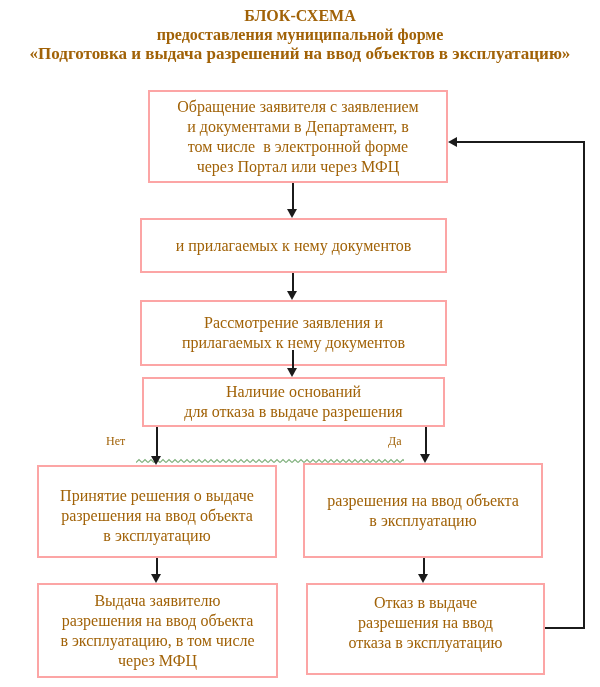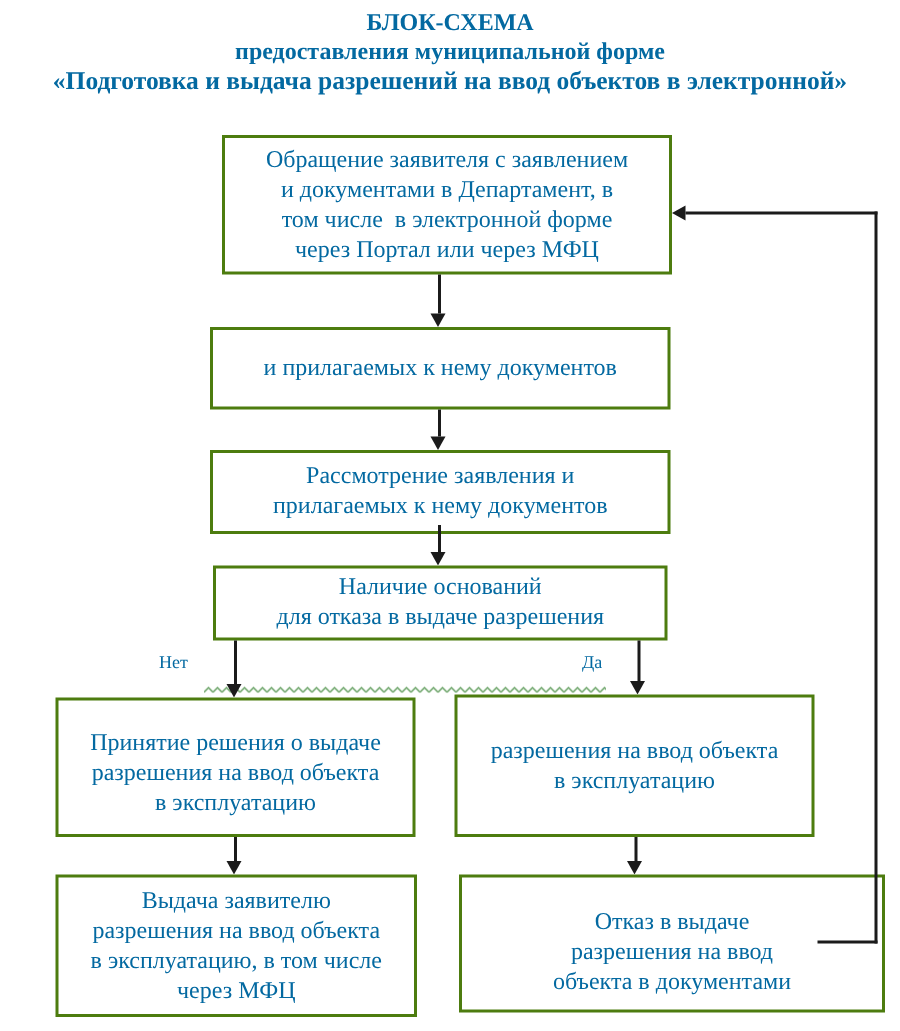--- a/index.html
+++ b/index.html
@@ -1,25 +1,25 @@
 <!DOCTYPE html>
 <html><head>
 <meta charset="utf-8">
 <style>
   html,body { margin:0; padding:0; background:#fff; }
   .page {
     position:relative; width:600px; height:687px; background:#ffffff;
-    font-family:"Liberation Serif","DejaVu Serif",serif; color:#0369a1; overflow:hidden;
+    font-family:"Liberation Serif","DejaVu Serif",serif; color:#a16207; overflow:hidden;
   }
   .title { position:absolute; top:6px; left:0; width:600px; text-align:center;
            font-weight:bold; line-height:19px; }
   .title .tl { font-size:16px; white-space:nowrap; }
   .title .tl.big { font-size:17px; }
   .fbox {
-    position:absolute; box-sizing:border-box; border:2px solid #4d7c0f; background:#fff;
+    position:absolute; box-sizing:border-box; border:2px solid #fca5a5; background:#fff;
     display:flex; flex-direction:column; align-items:center; justify-content:center;
     text-align:center; font-size:16px; line-height:20px;
   }
   .fbox.top-align { justify-content:flex-start; }
   .bl { white-space:pre; }
   .aline { position:absolute; width:2px; background:#1b1b1b; }
   .hline { position:absolute; height:2px; background:#1b1b1b; }
   .ahead-down { position:absolute; width:0; height:0;
     border-left:5px solid transparent; border-right:5px solid transparent;
     border-top:9px solid #1b1b1b; }
@@ -30,41 +30,41 @@
   .wavy { position:absolute; left:136px; top:450px; width:268px; height:7px; }
 </style>
 </head>
 <body>
 
 <div class="page">
 
   <div class="title">
     <div class="tl">БЛОК-СХЕМА</div>
     <div class="tl">предоставления муниципальной форме</div>
-    <div class="tl big">«Подготовка и выдача разрешений на ввод объектов в электронной»</div>
+    <div class="tl big">«Подготовка и выдача разрешений на ввод объектов в эксплуатацию»</div>
   </div>
 
   <div class="fbox" style="left:148px;top:90px;width:300px;height:93px">
     <div class="bl">Обращение заявителя с заявлением</div>
     <div class="bl">и документами в Департамент, в</div>
     <div class="bl">том числе  в электронной форме</div>
     <div class="bl">через Портал или через МФЦ</div>
   </div>
 
   <div class="aline" style="left:292px;top:183px;height:26px"></div>
   <div class="ahead-down" style="left:287px;top:209px"></div>
 
   <div class="fbox" style="left:140px;top:218px;width:307px;height:55px">
     <div class="bl">и прилагаемых к нему документов</div>
   </div>
 
   <div class="aline" style="left:292px;top:273px;height:18px"></div>
   <div class="ahead-down" style="left:287px;top:291px"></div>
 
-  <div class="fbox" style="left:140px;top:300px;width:307px;height:56px">
+  <div class="fbox" style="left:140px;top:300px;width:307px;height:66px">
     <div class="bl">Рассмотрение заявления и</div>
     <div class="bl">прилагаемых к нему документов</div>
   </div>
 
   <div class="aline" style="left:292px;top:350px;height:18px"></div>
   <div class="ahead-down" style="left:287px;top:368px"></div>
 
   <div class="fbox" style="left:142px;top:377px;width:303px;height:50px">
     <div class="bl">Наличие оснований</div>
     <div class="bl">для отказа в выдаче разрешения</div>
@@ -105,24 +105,24 @@
   <div class="aline" style="left:423px;top:558px;height:16px"></div>
   <div class="ahead-down" style="left:418px;top:574px"></div>
 
   <div class="fbox" style="left:37px;top:583px;width:241px;height:95px">
     <div class="bl">Выдача заявителю</div>
     <div class="bl">разрешения на ввод объекта</div>
     <div class="bl">в эксплуатацию, в том числе</div>
     <div class="bl">через МФЦ</div>
   </div>
 
-  <div class="fbox top-align" style="left:306px;top:583px;width:284px;height:92px;padding-top:20px">
+  <div class="fbox top-align" style="left:306px;top:583px;width:239px;height:92px;padding-top:8px">
     <div class="bl">Отказ в выдаче</div>
     <div class="bl">разрешения на ввод</div>
-    <div class="bl">объекта в документами</div>
+    <div class="bl">отказа в эксплуатацию</div>
   </div>
 
   <div class="hline" style="left:545px;top:627px;width:40px"></div>
   <div class="aline" style="left:583px;top:141px;height:488px"></div>
   <div class="hline" style="left:457px;top:141px;width:128px"></div>
   <div class="ahead-left" style="left:448px;top:137px"></div>
 
 </div>
 
 </body></html>

